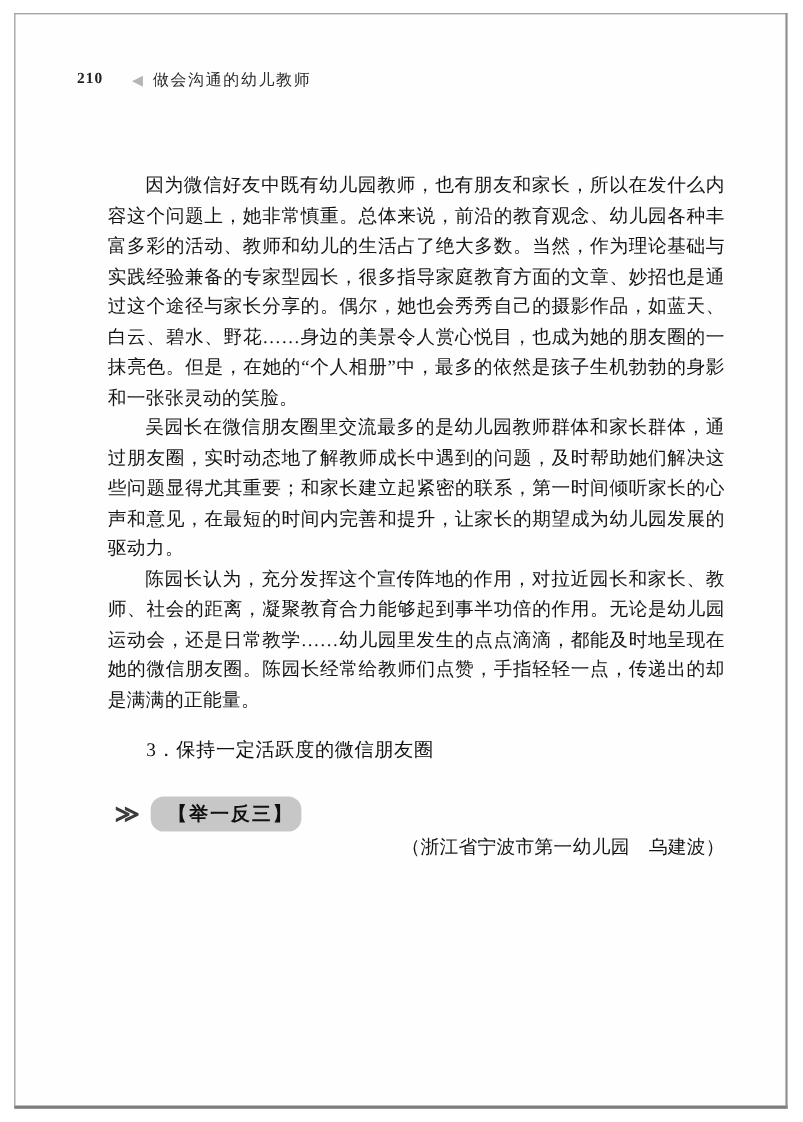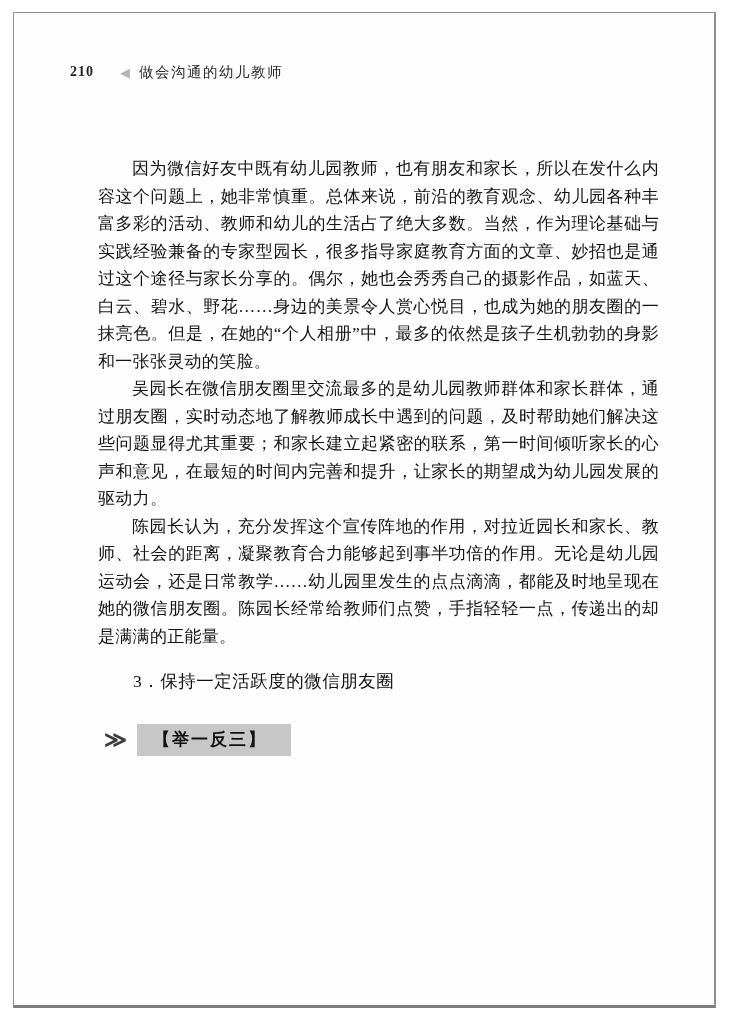--- a/index.html
+++ b/index.html
@@ -83,22 +83,22 @@
   .chevron-icon {
     font-size: 22px;
     font-weight: 700;
     color: #3c3c3c;
     line-height: 1;
     letter-spacing: -2px;
   }
   .callout-box {
     margin-left: 12px;
     background: #c7c7c7;
-    border-radius: 0;
-    padding: 2px 24px 3px 16px;
+    border-radius: 12px;
+    padding: 2px 7px 3px 16px;
     font-weight: 700;
     font-size: 17px;
     color: #101010;
     letter-spacing: 2px;
   }
   .closing-para {
     margin: 24px 0 0 0;
     text-indent: 2em;
   }
   .attribution {
@@ -124,13 +124,14 @@
   <p class="body-para">陈园长认为，充分发挥这个宣传阵地的作用，对拉近园长和家长、教师、社会的距离，凝聚教育合力能够起到事半功倍的作用。无论是幼儿园运动会，还是日常教学……幼儿园里发生的点点滴滴，都能及时地呈现在她的微信朋友圈。陈园长经常给教师们点赞，手指轻轻一点，传递出的却是满满的正能量。</p>
 
   <h3 class="section-heading">3．保持一定活跃度的微信朋友圈</h3>
 
 
   <div class="callout-row">
     <span class="chevron-icon">≫</span>
     <span class="callout-box">【举一反三】</span>
   </div>
 
+  <p class="attribution">（浙江省宁波市第一幼儿园　乌建波）</p>
 </div>
 
 </body></html>

